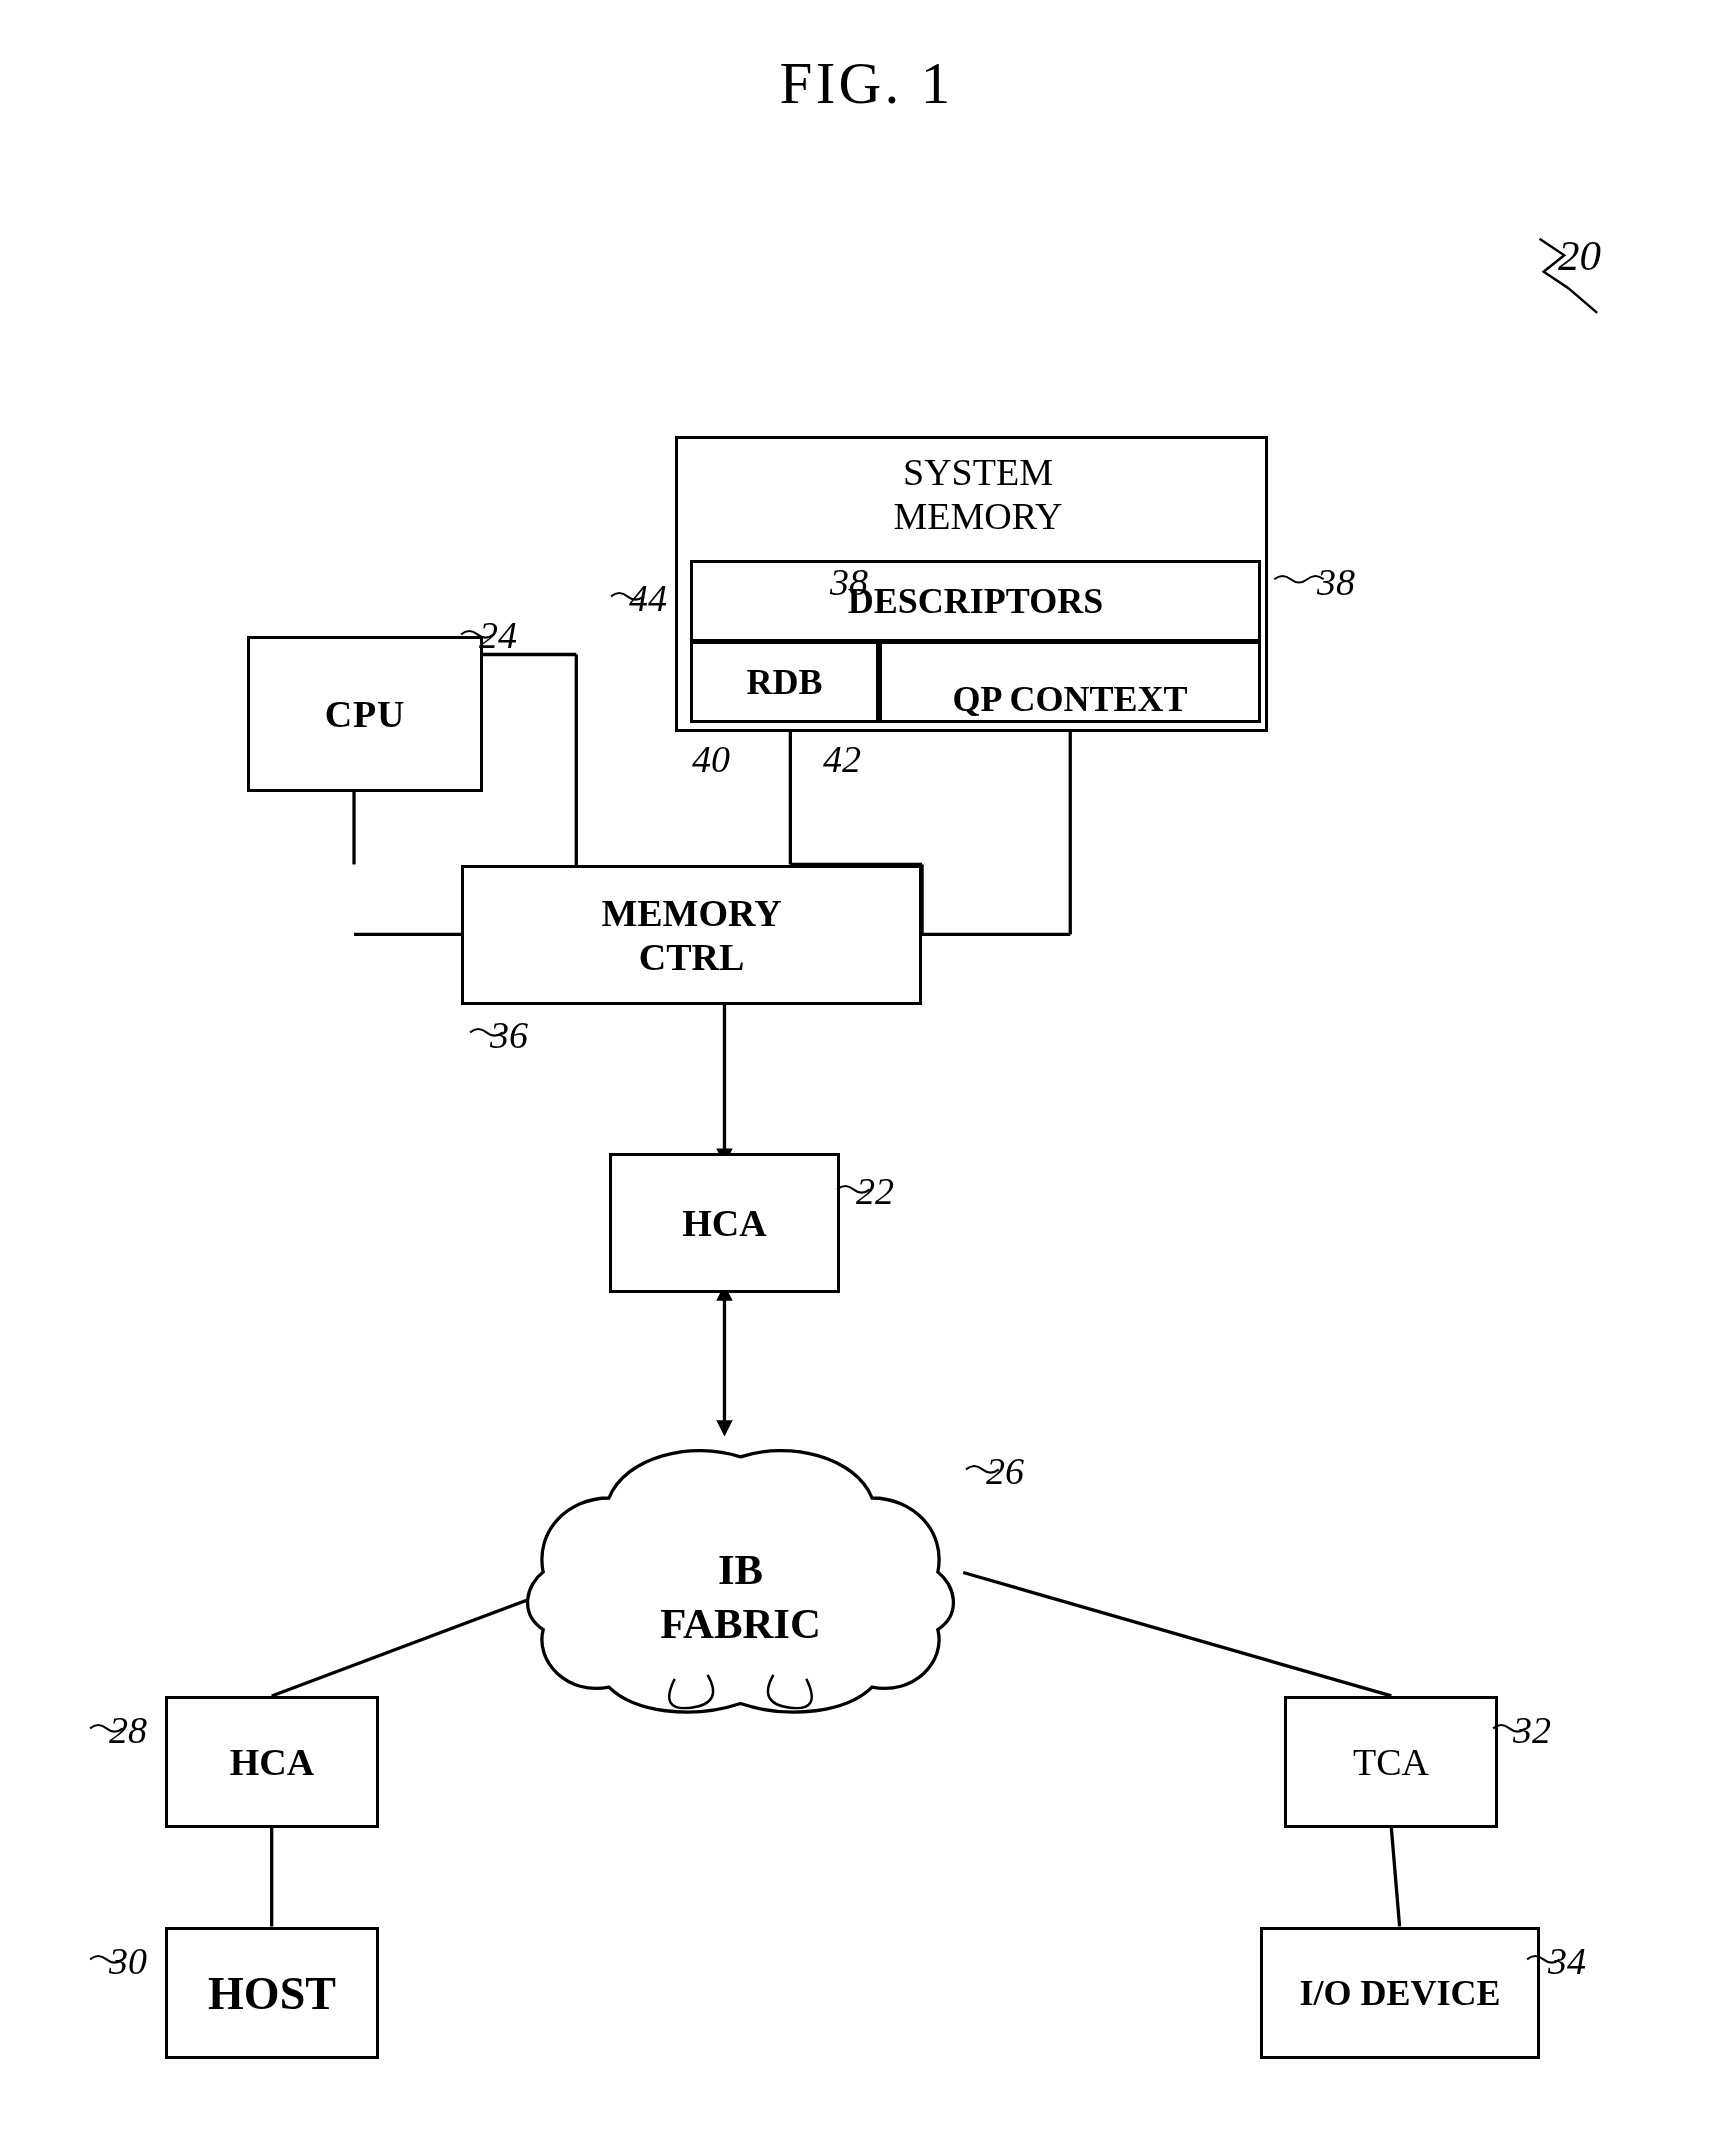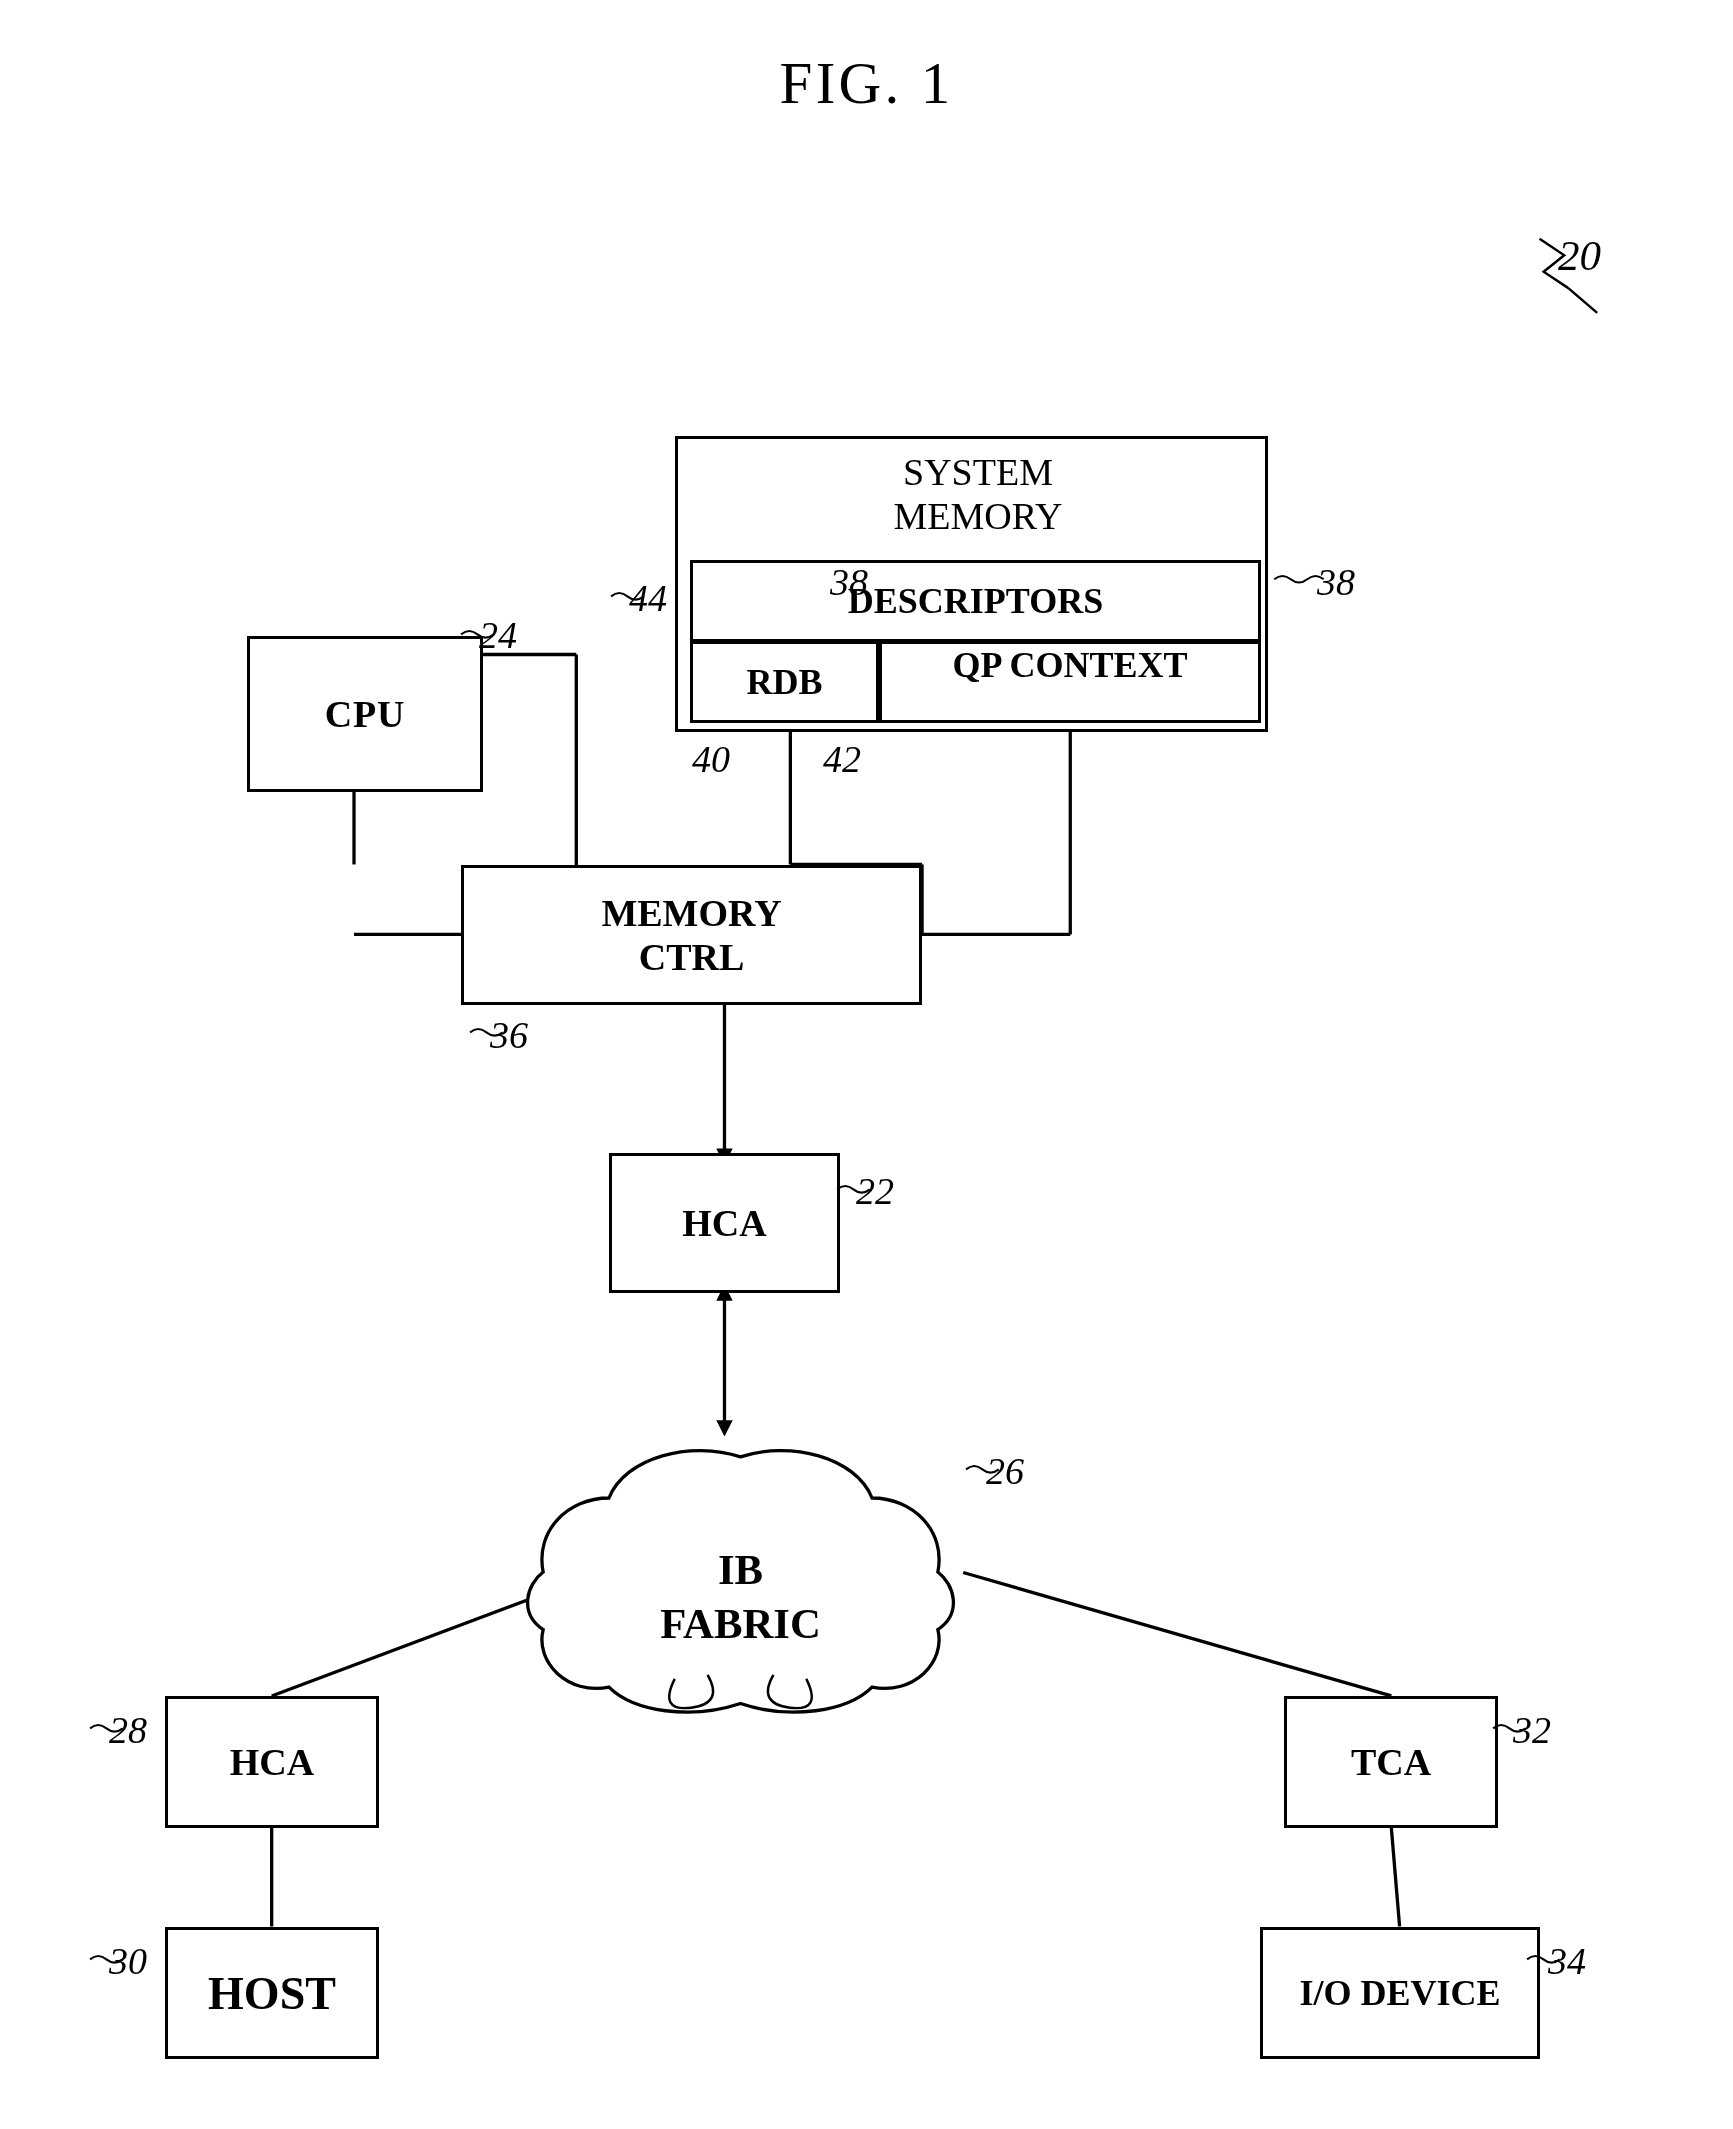--- a/index.html
+++ b/index.html
@@ -100,21 +100,21 @@
     
     .qp-context-box {
       position: absolute;
       left: 879px;
       top: 641px;
       width: 382px;
       height: 82px;
       border: 3.3px solid #000;
       background: #fff;
       display: flex;
-      align-items: flex-start;
+      align-items: flex-end;
       justify-content: center;
       font-size: 36px;
       font-weight: bold;
     }
 
     
     .memory-ctrl-box {
       position: absolute;
       left: 461px;
       top: 865px;
@@ -193,21 +193,21 @@
       left: 1284px;
       top: 1696px;
       width: 214px;
       height: 132px;
       border: 3.3px solid #000;
       background: #fff;
       display: flex;
       align-items: center;
       justify-content: center;
       font-size: 38px;
-      font-weight: bold;
+      font-weight: normal;
     }
 
     
     .io-device-box {
       position: absolute;
       left: 1260px;
       top: 1927px;
       width: 280px;
       height: 132px;
       border: 3.3px solid #000;

